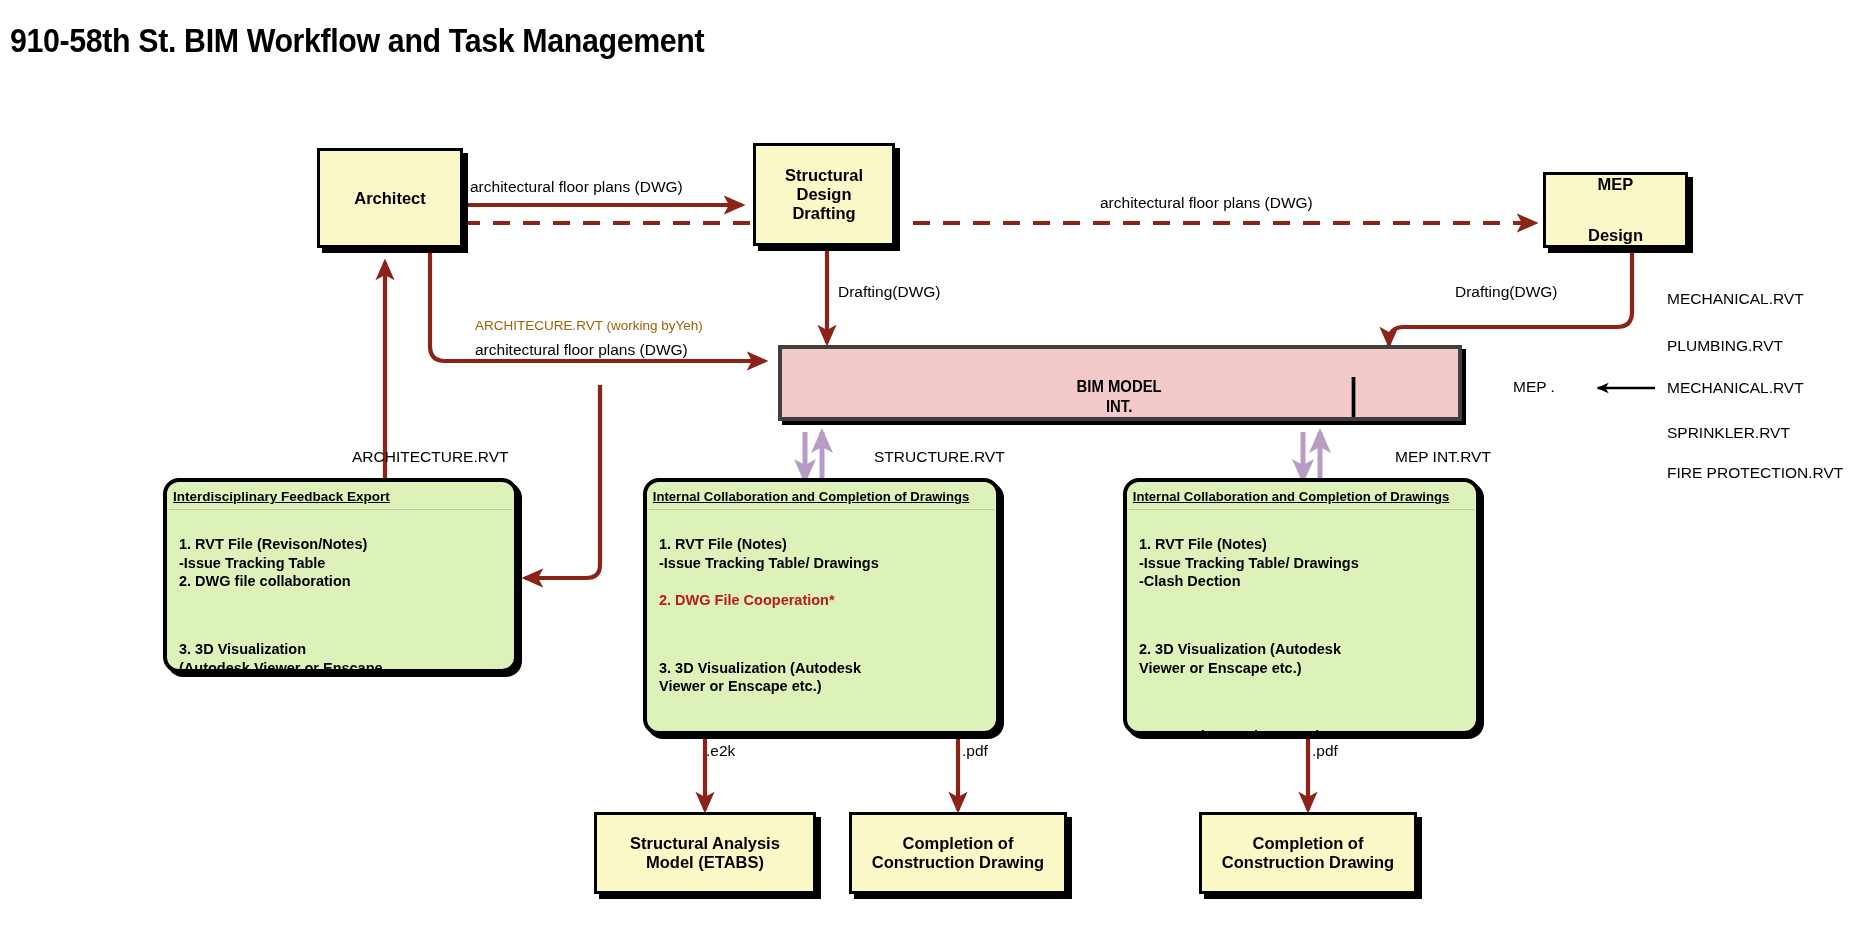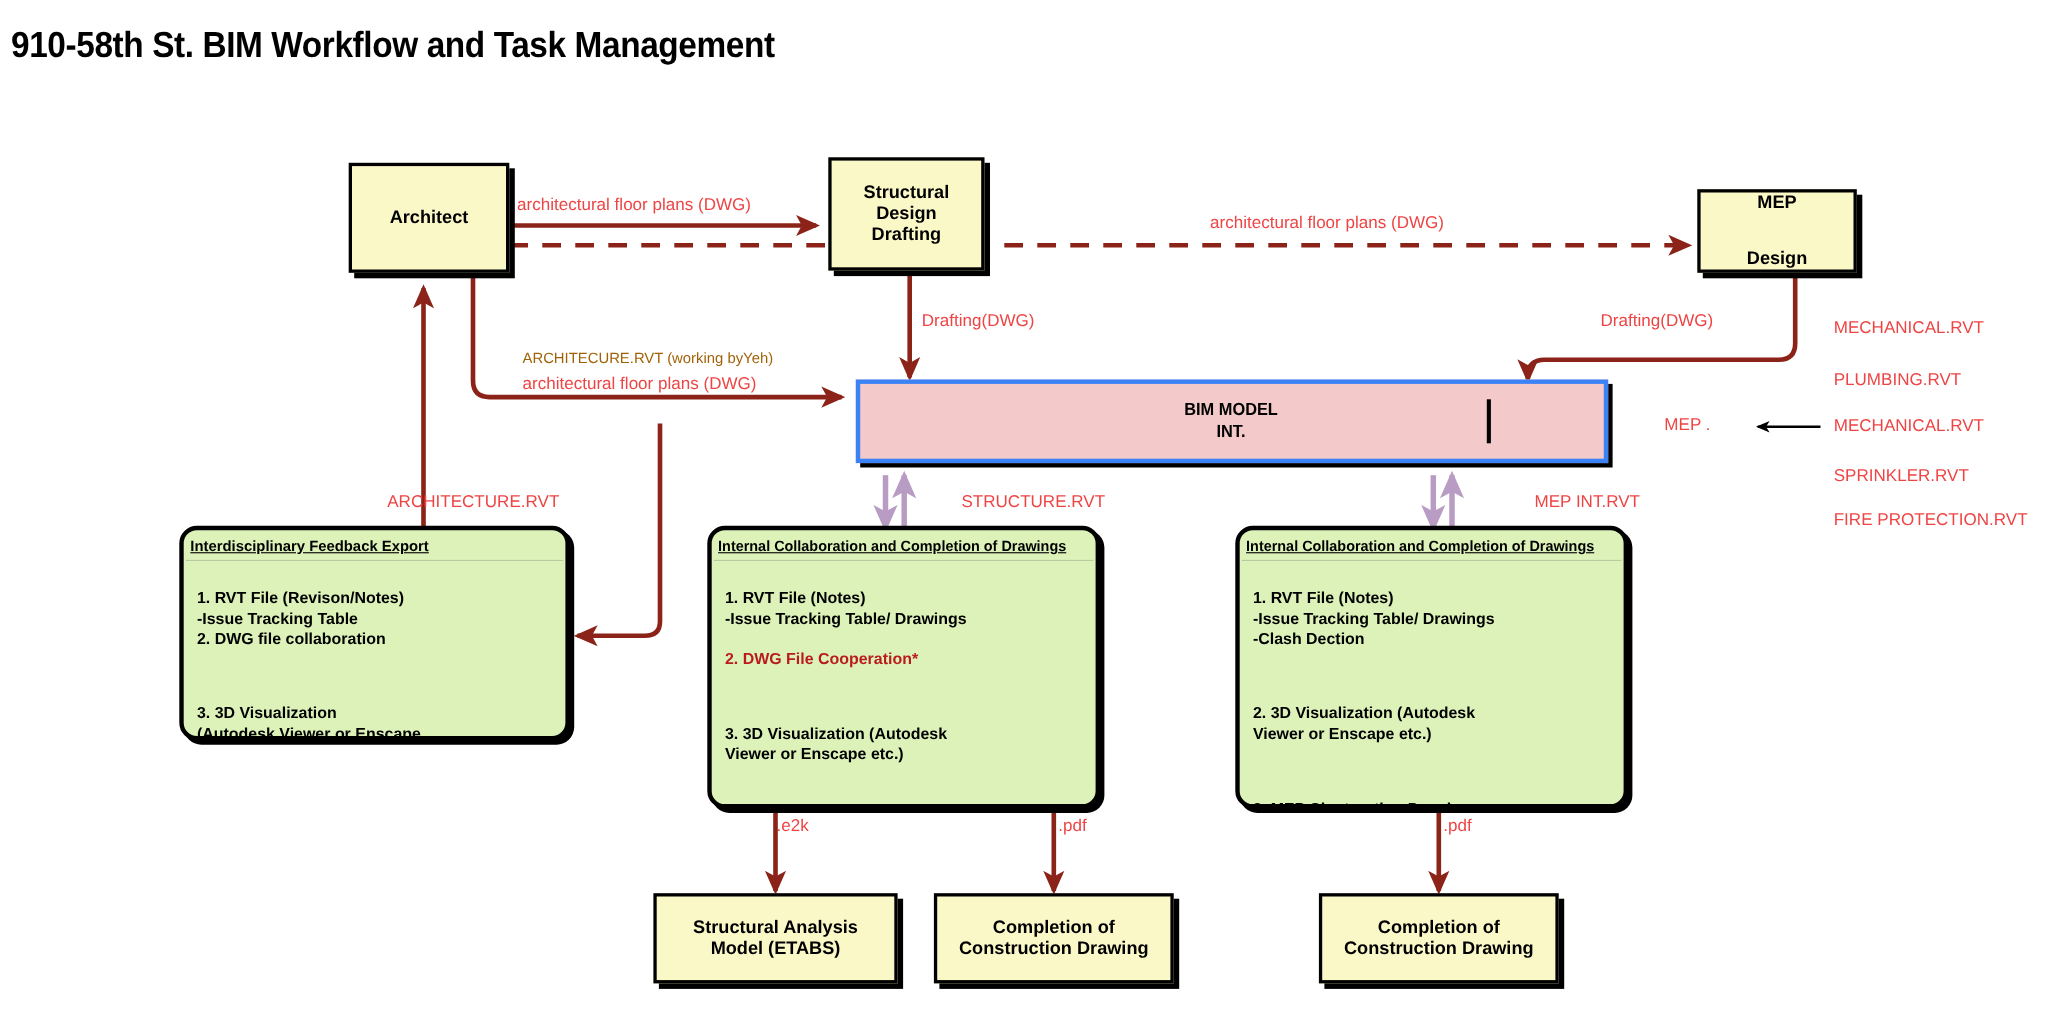--- a/index.html
+++ b/index.html
@@ -21,23 +21,23 @@
   .ybox{
     background:#fbf8c8; border:3px solid #000;
     box-shadow:5px 5px 0 0 #000;
     display:flex; align-items:center; justify-content:center; text-align:center;
     font-weight:bold; font-size:16.5px; line-height:1.15; color:#000;
   }
   .ybox .ln{display:block;}
 
   
   #bim-bar{
-    background:#f3c9c9; border:4px solid #3b82f6;
+    background:#f3c9c9; border:4px solid #404040;
     box-shadow:4px 4px 0 0 #000;
-    display:flex; align-items:center;
+    display:flex; align-items:flex-end;
   }
   #bim-bar .seg{border-right:4px solid #000;}
   #bim-bar .seg:last-child{border-right:none;}
   #bim-bar .seg-mid{
     flex:1; display:flex; flex-direction:column;
     align-items:center; justify-content:center;
     font-weight:bold; font-size:16px; line-height:1.25;
     transform:scaleX(0.93);
   }
 
@@ -56,21 +56,21 @@
   .gbox .gdiv{height:1px;background:#b9c9a2;margin:0 2px 7px 2px;}
   .gbox .gbody{
     padding:0 10px 8px 12px; font-size:14.5px; font-weight:bold;
     line-height:1.27; white-space:pre-line;
   }
   .gbox .gbody .dim{color:#b91c1c;}
   .gbox .gbody .blk{margin:0;}
   .gbox .gbody .gap{height:13px;}
 
   
-  .lbl{font-size:15.5px;color:#ef4444;white-space:nowrap;}
+  .lbl{font-size:15.5px;color:#000000;white-space:nowrap;}
   .lbl.gray{color:#a16207;font-size:13.5px;text-align:center;}
   .lbl.rvt{font-size:15.5px;}
 
   
   #arrows{position:absolute;left:0;top:0;width:1873px;height:929px;pointer-events:none;}
 </style>
 </head>
 <body>
 
 <div id="canvas">

